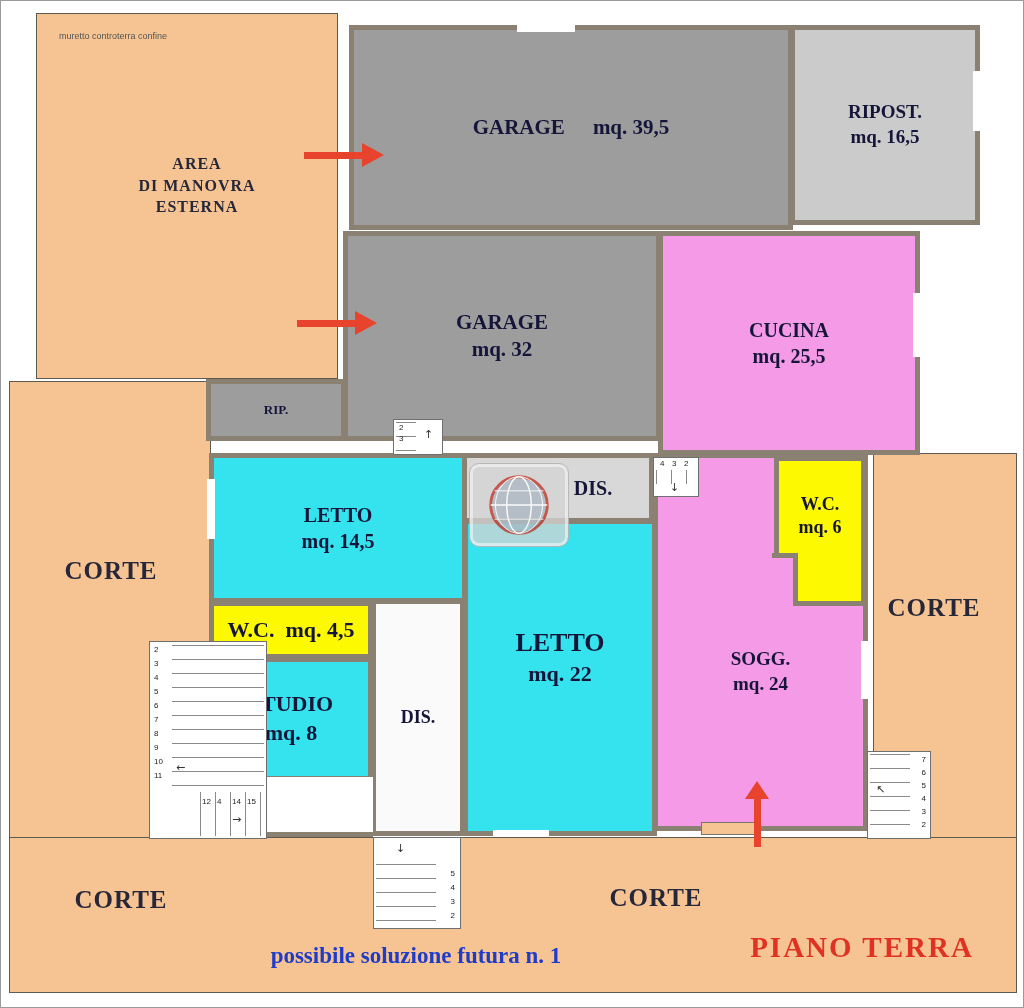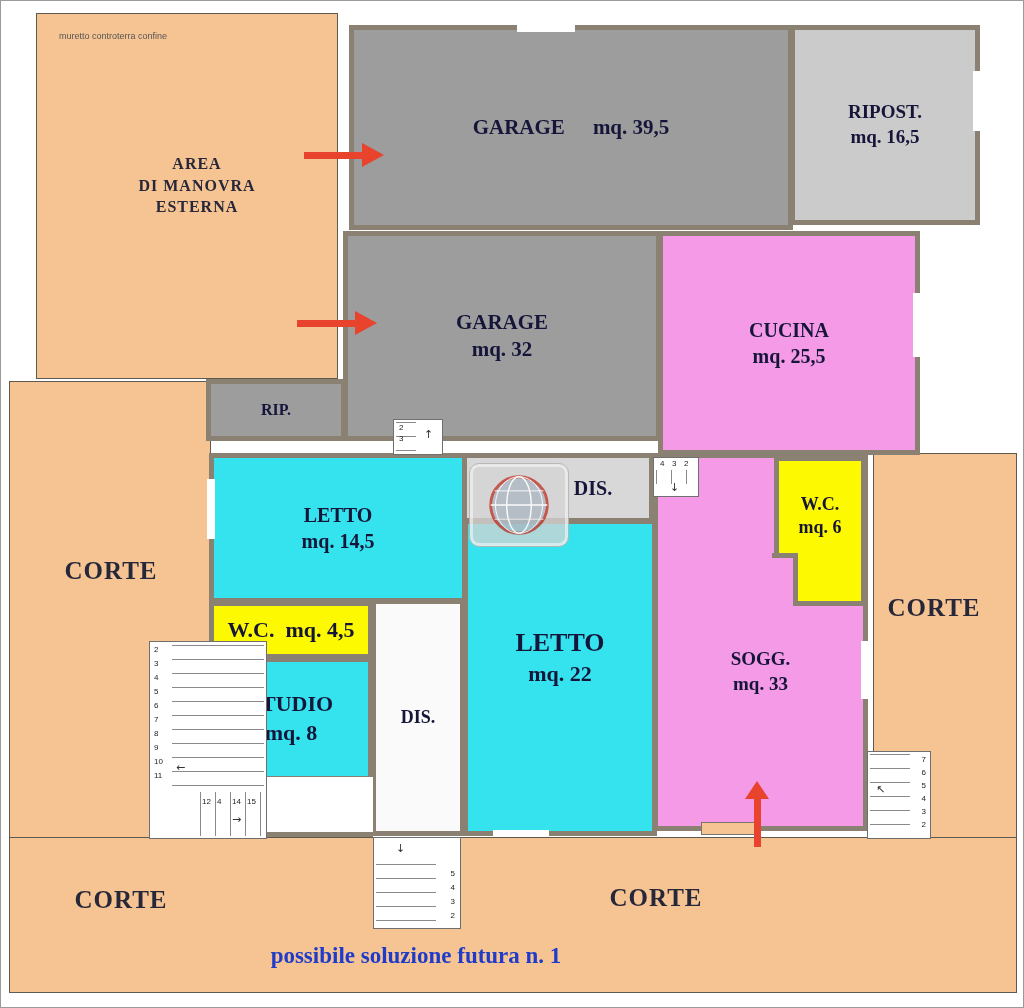--- a/index.html
+++ b/index.html
@@ -99,29 +99,29 @@
   </div>
 
   <div class="room" style="left:657px;top:230px;width:262px;height:224px;background:var(--kitchen-pink)">
     <div class="room-label" style="font-size:20px">
       <div>CUCINA</div>
       <div>mq. 25,5</div>
     </div>
   </div>
 
   <div class="room" style="left:205px;top:378px;width:140px;height:62px;background:var(--garage-gray)">
-    <div class="room-label" style="font-size:16px">
+    <div class="room-label" style="font-size:13px">
       <span>RIP.</span>
     </div>
   </div>
 
   <div class="room" style="left:652px;top:452px;width:215px;height:378px;background:var(--living-pink)">
     <div class="room-label" style="font-size:19px;margin-top:60px">
       <div>SOGG.</div>
-      <div>mq. 33</div>
+      <div>mq. 24</div>
     </div>
   </div>
 
   <div class="room" style="left:208px;top:452px;width:258px;height:150px;background:var(--bedroom-cyan)">
     <div class="room-label" style="font-size:20px">
       <div>LETTO</div>
       <div>mq. 14,5</div>
     </div>
   </div>
 
@@ -265,14 +265,15 @@
         <ellipse cx="35" cy="35" rx="13" ry="30" fill="none" stroke="#ffffff" stroke-width="1.5"></ellipse>
         <ellipse cx="35" cy="35" rx="25" ry="30" fill="none" stroke="#ffffff" stroke-width="1"></ellipse>
         <line x1="5" y1="35" x2="65" y2="35" stroke="#ffffff" stroke-width="1.5"></line>
         <line x1="9" y1="20" x2="61" y2="20" stroke="#ffffff" stroke-width="1"></line>
         <line x1="9" y1="50" x2="61" y2="50" stroke="#ffffff" stroke-width="1"></line>
       </svg>
     </span>
   </div>
 
   <div class="caption-blue" style="left:180px;top:942px;width:470px">possibile soluzione futura n. 1</div>
+  <div class="plan-title" style="left:726px;top:930px;width:270px">PIANO  TERRA</div>
 
 </div>
 
 </body></html>

